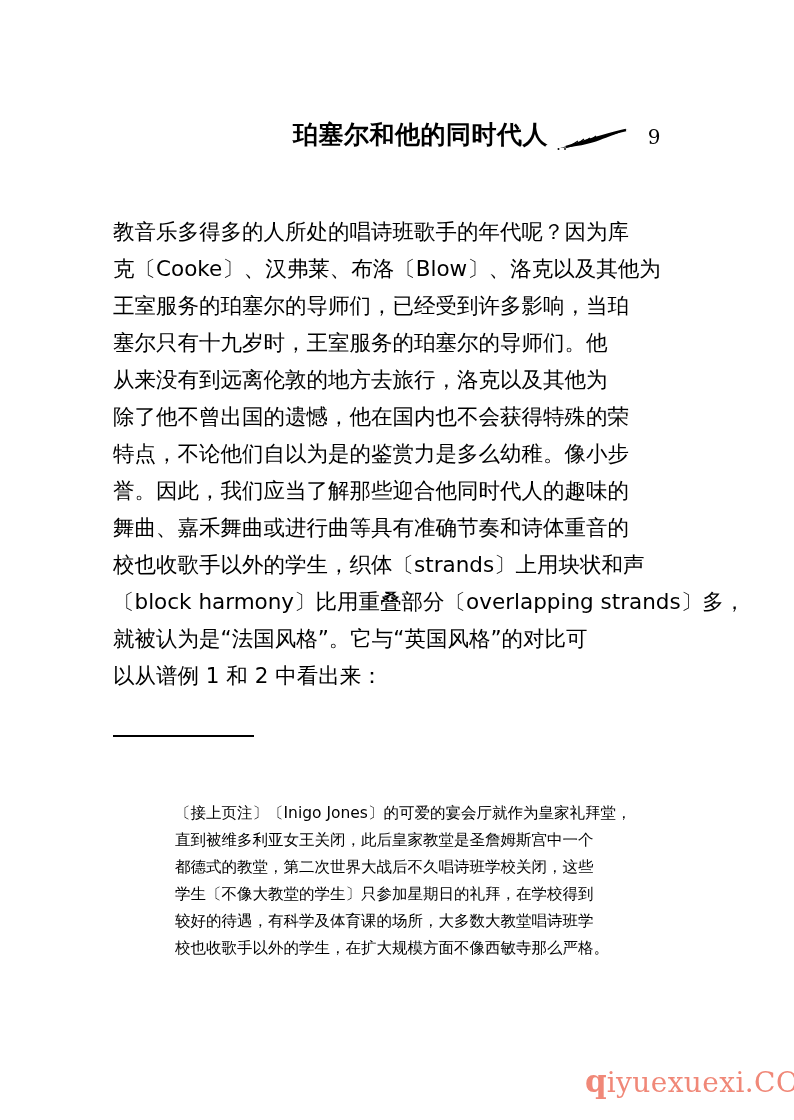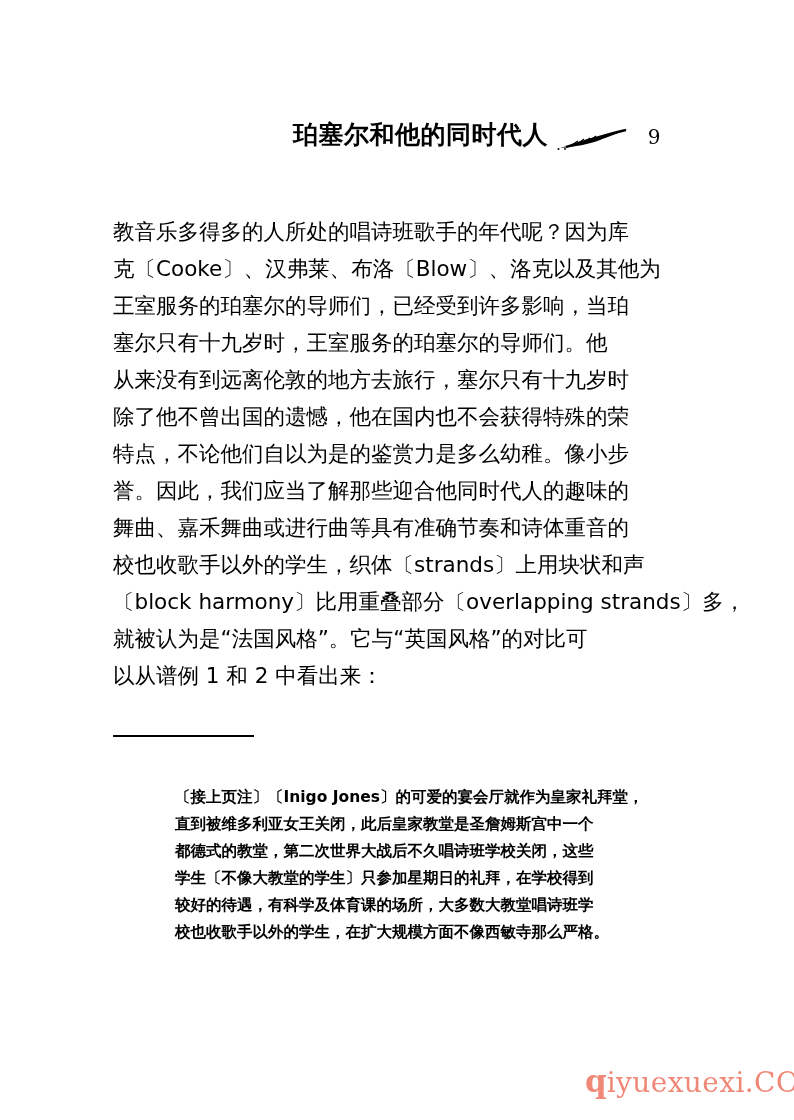--- a/index.html
+++ b/index.html
@@ -89,23 +89,22 @@
     position: absolute;
     left: 113px;
     top: 735px;
     width: 141px;
     height: 0;
     border-top: 2px solid #000;
   }
   .footnote {
     position: absolute;
     left: 175px;
-    top: 784px;
+    top: 800px;
     width: 512px;
-    font-weight: bold;
   }
   .fn-line {
     height: 27px;
     line-height: 27px;
     font-size: 15.5px;
     white-space: nowrap;
     font-family: "DejaVu Sans", sans-serif;
     color: #000;
   }
 
@@ -159,21 +158,21 @@
     <div class="body-line justify">
       <span>教音乐多得多的人所处的唱诗班歌手的年代呢？</span>
       <span>因为库</span>
     </div>
     <div class="body-line justify">
       <span>克〔Cooke〕、汉弗莱、布洛</span>
       <span>〔Blow〕、洛克以及其他为</span>
     </div>
     <div class="body-line">王室服务的珀塞尔的导师们，已经受到许多影响，当珀</div>
     <div class="body-line">塞尔只有十九岁时，王室服务的珀塞尔的导师们。他</div>
-    <div class="body-line">从来没有到远离伦敦的地方去旅行，塞尔只有十九岁时</div>
+    <div class="body-line">从来没有到远离伦敦的地方去旅行，洛克以及其他为</div>
     <div class="body-line">除了他不曾出国的遗憾，他在国内也不会获得特殊的荣</div>
     <div class="body-line">特点，不论他们自以为是的鉴赏力是多么幼稚。像小步</div>
     <div class="body-line">誉。因此，我们应当了解那些迎合他同时代人的趣味的</div>
     <div class="body-line">舞曲、嘉禾舞曲或进行曲等具有准确节奏和诗体重音的</div>
     <div class="body-line justify">
       <span>校也收歌手以外的学生，织体</span>
       <span>〔strands〕上用块状和声</span>
     </div>
     <div class="body-line justify">
       <span>〔block harmony〕比用重叠部分</span>

